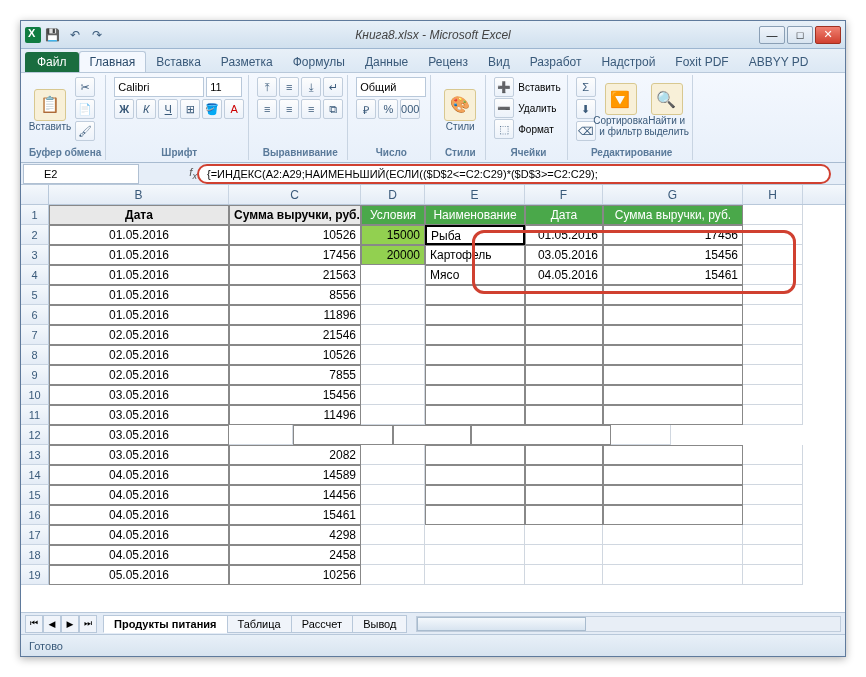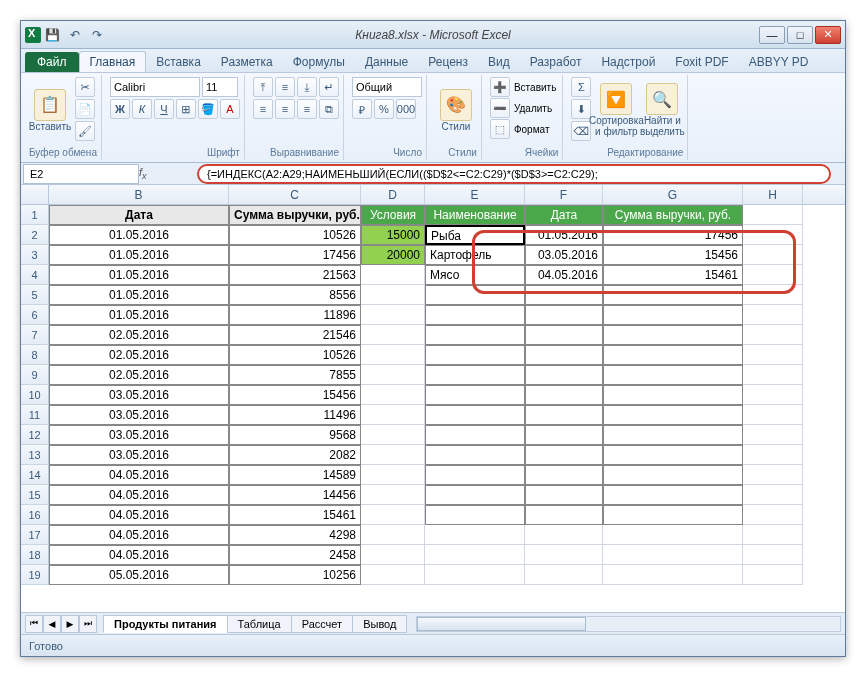--- a/index.html
+++ b/index.html
@@ -18,34 +18,34 @@
 .win-btn.close { background: linear-gradient(#f08070,#d04030); color: white; border-color: #a03020; }
 
 .ribbon-tabs { height: 24px; background: linear-gradient(#e8f0f8,#dce8f4); display: flex; align-items: flex-end; padding-left: 4px; border-bottom: 1px solid #b8c8da; }
 .file-tab { background: #1a6d3f; color: white; padding: 3px 12px; font-size: 12px; border-radius: 3px 3px 0 0; cursor: pointer; }
 .tab { padding: 3px 10px; font-size: 12px; color: #3a5a7a; cursor: pointer; }
 .tab.active { background: #f4f8fe; border: 1px solid #b8c8da; border-bottom: none; border-radius: 3px 3px 0 0; color: #2a4a6a; }
 
 .ribbon { height: 90px; background: linear-gradient(#f4f8fe,#e8f0fa); border-bottom: 1px solid #a8bbd0; display: flex; padding: 2px 4px; gap: 4px; }
 .ribbon-group { display: flex; flex-direction: column; border-right: 1px solid #c8d4e2; padding: 2px 4px; }
 .ribbon-group-content { flex: 1; display: flex; align-items: flex-start; gap: 4px; }
-.ribbon-group-label { font-size: 10px; color: #5a7a9a; text-align: right; padding-top: 2px; }
+.ribbon-group-label { font-size: 10px; color: #5a7a9a; text-align: center; padding-top: 2px; font-weight: bold; }
 .big-btn { display: flex; flex-direction: column; align-items: center; justify-content: center; width: 42px; height: 66px; cursor: pointer; }
 .big-btn-icon { width: 32px; height: 32px; background: #f8f0d8; border: 1px solid #d8c890; border-radius: 3px; display: flex; align-items: center; justify-content: center; font-size: 16px; }
 .big-btn-label { font-size: 10px; color: #3a5a7a; text-align: center; line-height: 1.1; }
 .small-ctrl { display: flex; flex-direction: column; gap: 2px; }
 .small-row { display: flex; gap: 2px; align-items: center; }
 .mini-btn { width: 20px; height: 20px; background: linear-gradient(#fdfdfd,#ecf2fa); border: 1px solid #c0cddc; border-radius: 2px; display: flex; align-items: center; justify-content: center; font-size: 11px; color: #3a5a7a; cursor: pointer; }
 .font-select { height: 20px; font-size: 11px; border: 1px solid #b8c8da; background: white; padding: 0 3px; }
 .font-name { width: 90px; }
 .font-size { width: 36px; }
 
 .namebox-row { height: 22px; background: #e6eef8; border-bottom: 1px solid #b8c8da; display: flex; align-items: center; }
-.namebox { width: 116px; height: 20px; background: white; border: 1px solid #b0c0d2; font-size: 11px; padding: 0 6px; display: flex; align-items: center; margin-left: 2px; }
-.fx-label { width: 58px; text-align: left; font-size: 11px; color: #555; }
+.namebox { width: 116px; height: 20px; background: white; border: 1px solid #b0c0d2; font-size: 11px; padding: 0 20px; display: flex; align-items: center; margin-left: 2px; }
+.fx-label { width: 58px; text-align: right; font-size: 11px; color: #555; }
 .formula-bar { flex: 1; height: 20px; background: white; border: 2px solid #d04030; border-radius: 10px; font-size: 11px; padding: 0 8px; display: flex; align-items: center; overflow: hidden; white-space: nowrap; margin-right: 14px; }
 
 .grid-area { flex: 1; display: flex; flex-direction: column; overflow: hidden; background: white; }
 .col-headers { height: 20px; display: flex; background: linear-gradient(#f4f8fc,#e4ecf6); border-bottom: 1px solid #b8c8da; }
 .corner { width: 28px; border-right: 1px solid #b8c8da; }
 .col-h { border-right: 1px solid #c8d4e2; text-align: center; font-size: 12px; color: #3a5a7a; line-height: 20px; background: linear-gradient(#f4f8fc,#e4ecf6); }
 .rows { flex: 1; overflow: auto; }
 .row { height: 20px; display: flex; }
 .row-h { width: 28px; background: linear-gradient(#f4f8fc,#e4ecf6); border-right: 1px solid #b8c8da; border-bottom: 1px solid #c8d4e2; text-align: center; font-size: 11px; color: #3a5a7a; line-height: 20px; }
 .cell { border-right: 1px solid #d0d7e0; border-bottom: 1px solid #d0d7e0; font-size: 12px; line-height: 19px; padding: 0 4px; overflow: hidden; white-space: nowrap; }
@@ -363,21 +363,20 @@
           <div class="cell colC bordered r">11496</div>
           <div class="cell colD"></div>
           <div class="cell colE bordered"></div>
           <div class="cell colF bordered"></div>
           <div class="cell colG bordered"></div>
           <div class="cell colH"></div>
         </div>
         <div class="row">
           <div class="row-h">12</div>
           <div class="cell colB bordered c">03.05.2016</div>
-          <div class="cell colC bordered r">9568</div>
           <div class="cell colD"></div>
           <div class="cell colE bordered"></div>
           <div class="cell colF bordered"></div>
           <div class="cell colG bordered"></div>
           <div class="cell colH"></div>
         </div>
         <div class="row">
           <div class="row-h">13</div>
           <div class="cell colB bordered c">03.05.2016</div>
           <div class="cell colC bordered r">2082</div>

